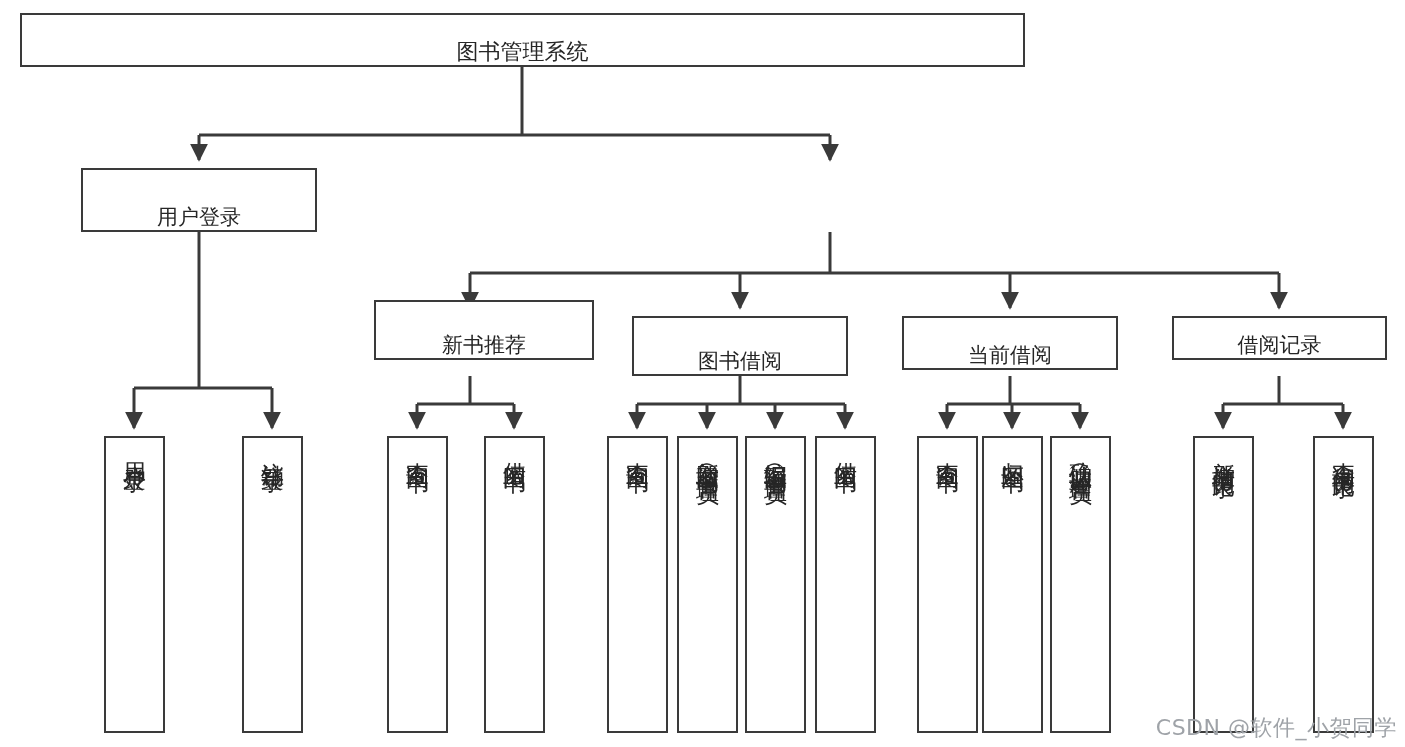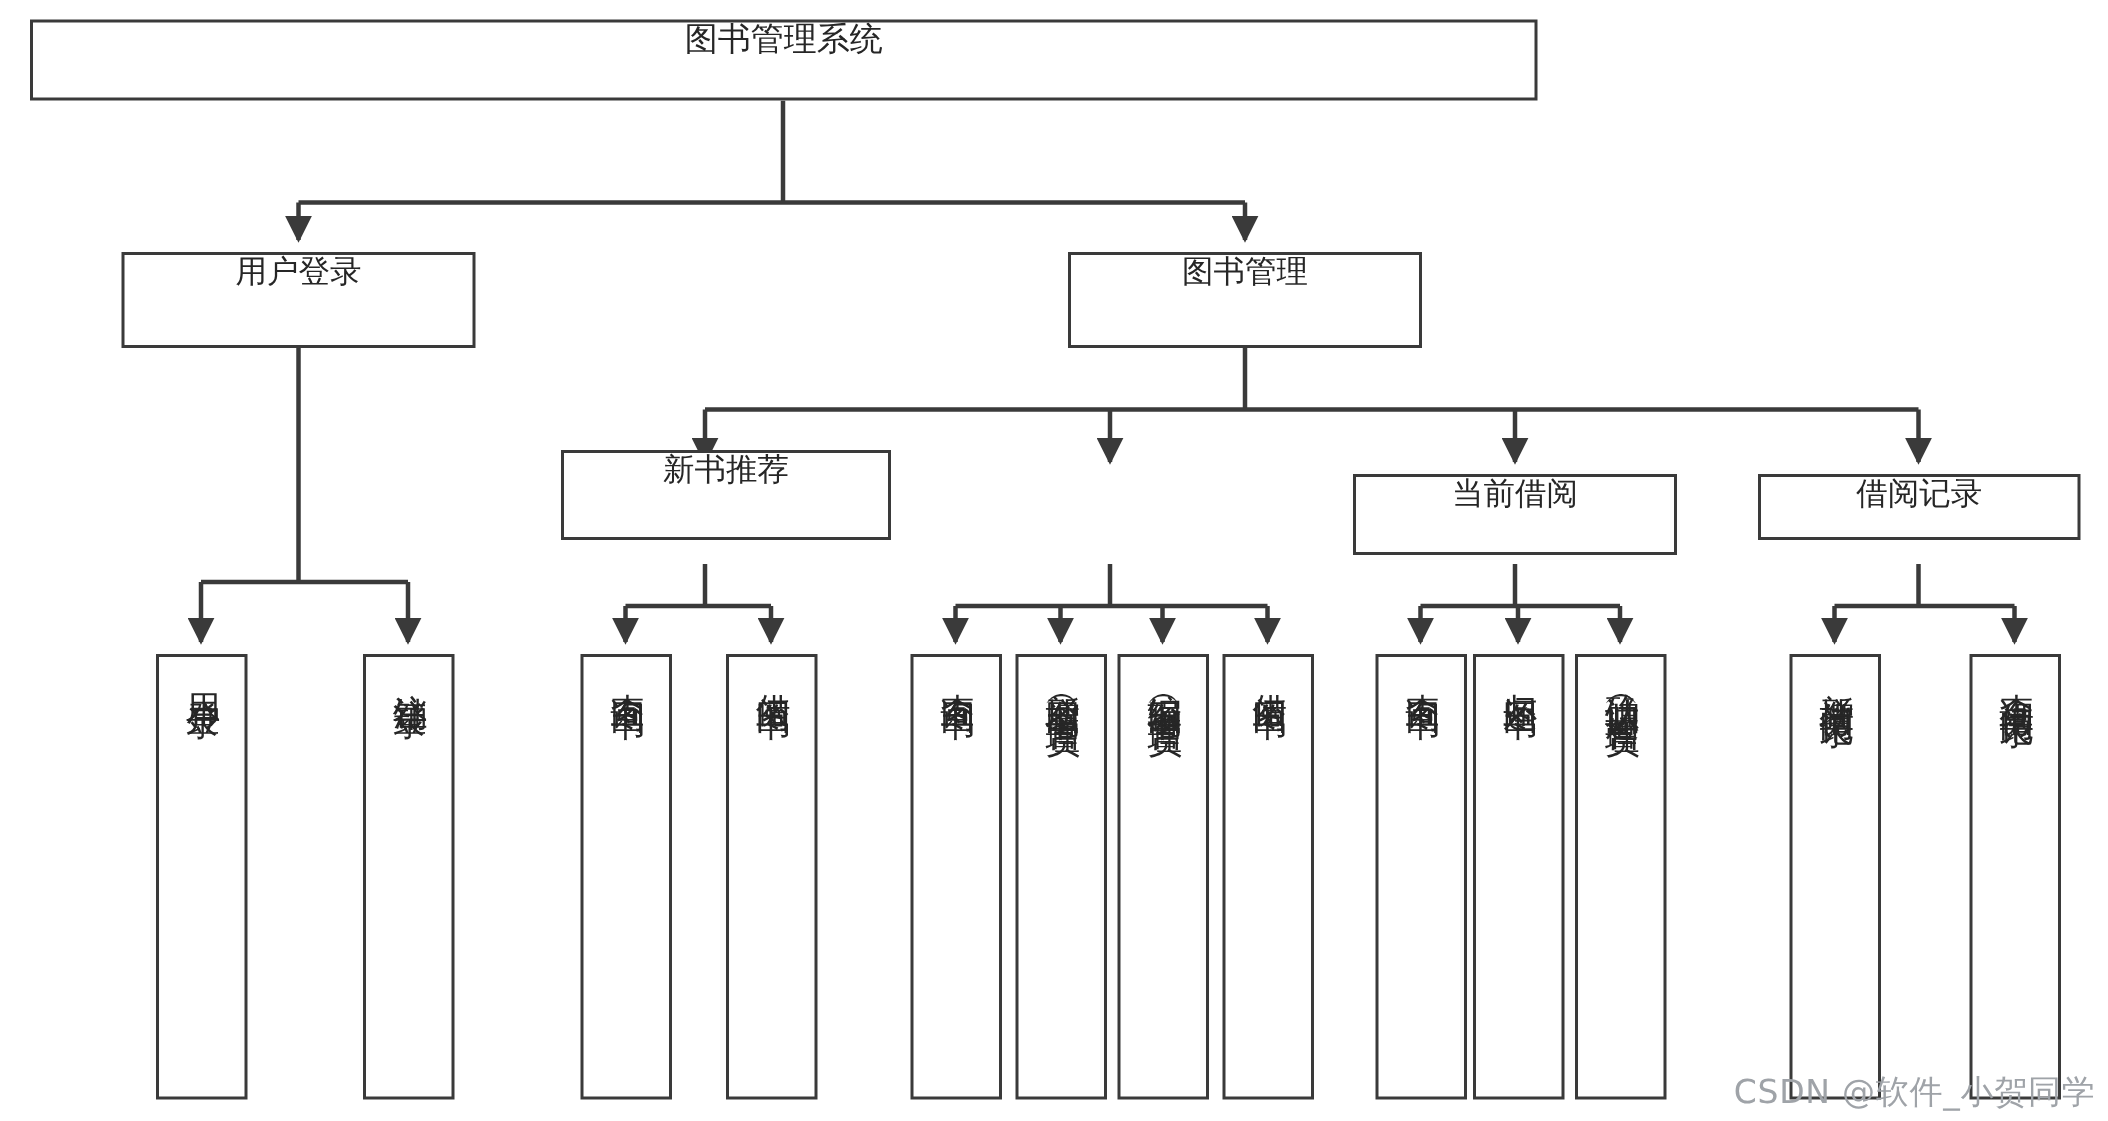--- a/index.html
+++ b/index.html
@@ -24,21 +24,21 @@
     top: 0;
     width: 1405px;
     height: 747px;
   }
   .node-box {
     position: absolute;
     box-sizing: border-box;
     background: #ffffff;
     border: 2px solid #3a3a3a;
     display: flex;
-    align-items: flex-start;
+    align-items: flex-end;
     justify-content: center;
     overflow: hidden;
   }
   .node-label {
     color: #262626;
     text-align: center;
     line-height: 1.12;
     white-space: nowrap;
   }
   .node-box.horizontal .node-label {
@@ -131,27 +131,27 @@
     </g>
   </svg>
 
   <div class="node-box horizontal root" style="left:20px; top:13px; width:1005px; height:54px;">
     <span class="node-label">图书管理系统</span>
   </div>
 
   <div class="node-box horizontal" style="left:81px; top:168px; width:236px; height:64px;">
     <span class="node-label">用户登录</span>
   </div>
-  <div class="node-box horizontal" style="left:712px; top:168px; width:236px; height:64px;">
-    <span class="node-label">图书管理</span>
-  </div>
 
   <div class="node-box horizontal" style="left:362px; top:300px; width:220px; height:60px;margin-left:12px;">
     <span class="node-label">新书推荐</span>
   </div>
+  <div class="node-box horizontal" style="left:632px; top:316px; width:216px; height:60px;">
+    <span class="node-label">图书借阅</span>
+  </div>
   <div class="node-box horizontal" style="left:902px; top:316px; width:216px; height:54px;">
     <span class="node-label">当前借阅</span>
   </div>
   <div class="node-box horizontal" style="left:1172px; top:316px; width:215px; height:44px;">
     <span class="node-label">借阅记录</span>
   </div>
 
   <div class="node-box vertical" style="left:104px; top:436px; width:61px; height:297px;">
     <span class="node-label">用户登录</span>
   </div>

